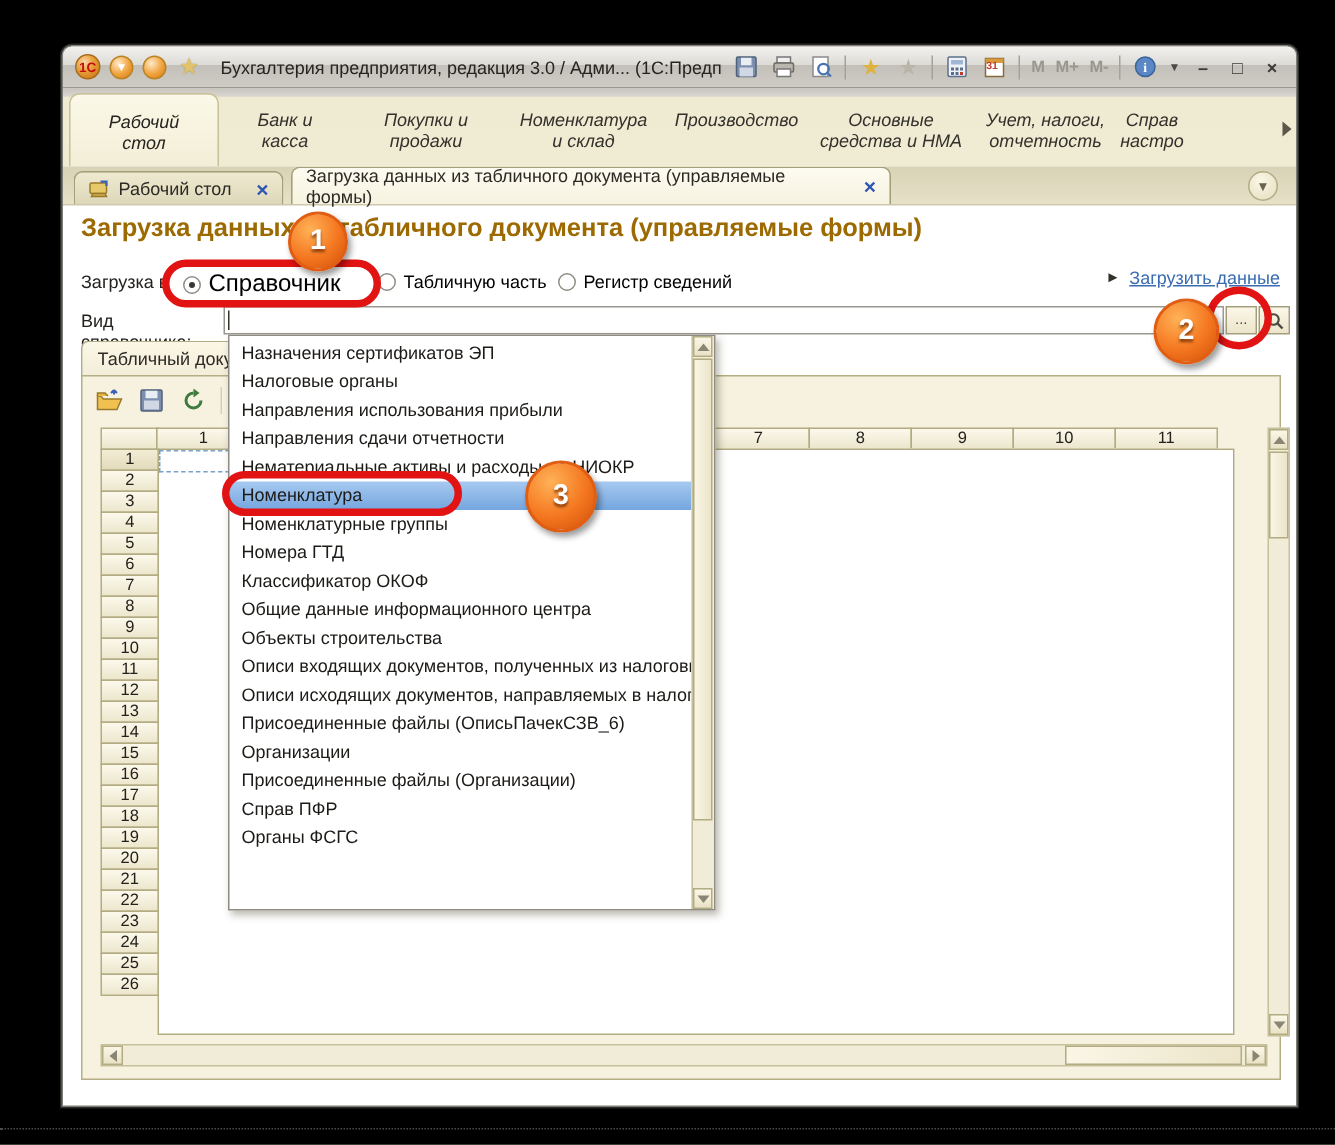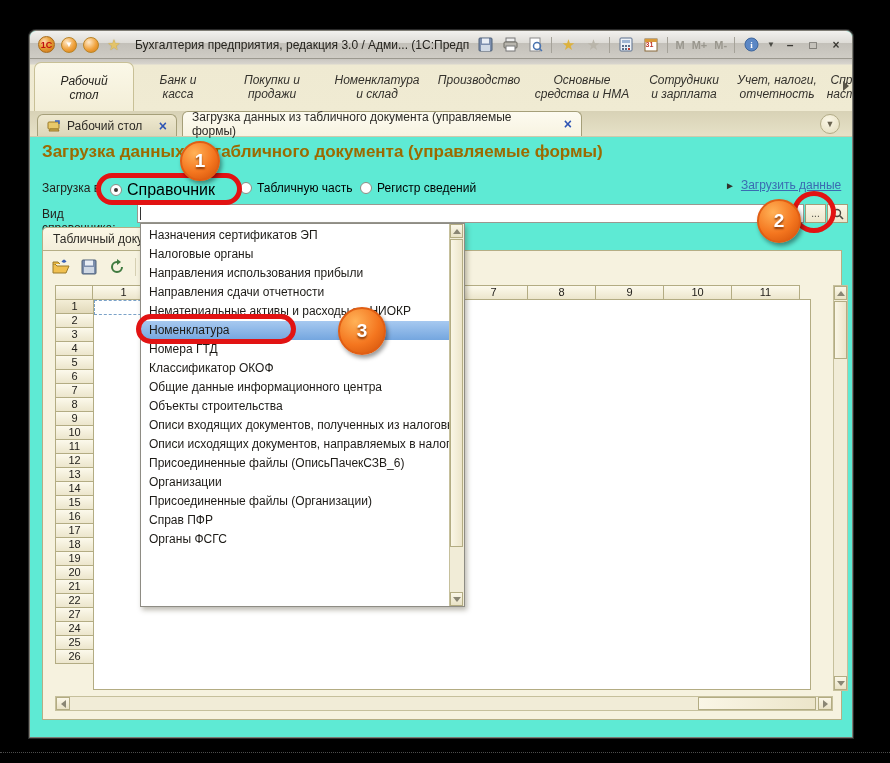--- a/index.html
+++ b/index.html
@@ -1,20 +1,20 @@
 <!DOCTYPE html>
 <html><head>
 <meta charset="utf-8">
 <style>
   * { margin:0; padding:0; box-sizing:border-box; }
   html,body { width:890px; height:763px; background:#000; overflow:hidden;
               font-family:"Liberation Sans", sans-serif; position:relative; }
 
-  .window { position:absolute; left:29px; top:30px; width:824px; height:708px;
-            background:#5eead4; border:1px solid #7e7c74; border-radius:7px 7px 0 0;
+  .window { position:absolute; left:41px; top:30px; width:824px; height:708px;
+            background:#ffffff; border:1px solid #7e7c74; border-radius:7px 7px 0 0;
             box-shadow:0 0 0 1px #2a2a2a, 2px 3px 8px rgba(0,0,0,.6); overflow:hidden;padding-left:38px; }
 
   
   .titlebar { position:absolute; left:0; top:0; width:100%; height:28px;
               background:linear-gradient(180deg,#f2f1ee 0%,#dddbd6 45%,#c3c0b9 46%,#cfccc5 100%);
               border-bottom:1px solid #9b988f; display:flex; align-items:center; padding:0 8px; gap:6px; }
   .tb-ico { width:18px; height:18px; display:flex; align-items:center; justify-content:center; flex:0 0 auto; }
   .logo1c { width:17px; height:17px; border-radius:50%; background:radial-gradient(circle at 35% 30%,#ffd9b0,#e8a23c 40%,#c96f10);
             color:#c20f0f; font-size:9px; font-weight:bold; display:flex; align-items:center; justify-content:center;
             border:1px solid #a86a1a; }
@@ -220,24 +220,20 @@
         <div class="main-tab" style="width: 110px;">
           <div>Номенклатура</div>
           <div>и склад</div>
         </div>
         <div class="main-tab" style="width: 94px;">
           <div>Производство</div>
         </div>
         <div class="main-tab" style="width: 112px;">
           <div>Основные</div>
           <div>средства и НМА</div>
-        </div>
-        <div class="main-tab" style="width: 92px;">
-          <div>Сотрудники</div>
-          <div>и зарплата</div>
         </div>
         <div class="main-tab" style="width: 94px;">
           <div>Учет, налоги,</div>
           <div>отчетность</div>
         </div>
         <div class="main-tab" style="width: 48px;">
           <div>Справ</div>
           <div>настро</div>
         </div>
       </div>
@@ -359,21 +355,21 @@
           <div class="rcell">13</div>
           <div class="rcell">14</div>
           <div class="rcell">15</div>
           <div class="rcell">16</div>
           <div class="rcell">17</div>
           <div class="rcell">18</div>
           <div class="rcell">19</div>
           <div class="rcell">20</div>
           <div class="rcell">21</div>
           <div class="rcell">22</div>
-          <div class="rcell">27</div>
+          <div class="rcell">23</div>
           <div class="rcell">24</div>
           <div class="rcell">25</div>
           <div class="rcell">26</div>
         </div>
     </div>
 
     <div class="sb grid-vscroll">
       <div class="sb-btn" style="left:0;top:0;width:13px;height:14px;">
           <div class="tri-up"></div>
         </div>
@@ -395,20 +391,21 @@
   </div>
 
   <div class="dropdown">
     <div class="dd-list" id="dd-list">
         <div class="dd-item">Назначения сертификатов ЭП</div>
         <div class="dd-item">Налоговые органы</div>
         <div class="dd-item">Направления использования прибыли</div>
         <div class="dd-item">Направления сдачи отчетности</div>
         <div class="dd-item">Нематериальные активы и расходы на НИОКР</div>
         <div class="dd-item selected">Номенклатура</div>
+        <div class="dd-item">Номенклатурные группы</div>
         <div class="dd-item">Номера ГТД</div>
         <div class="dd-item">Классификатор ОКОФ</div>
         <div class="dd-item">Общие данные информационного центра</div>
         <div class="dd-item">Объекты строительства</div>
         <div class="dd-item">Описи входящих документов, полученных из налоговы...</div>
         <div class="dd-item">Описи исходящих документов, направляемых в налого...</div>
         <div class="dd-item">Присоединенные файлы (ОписьПачекСЗВ_6)</div>
         <div class="dd-item">Организации</div>
         <div class="dd-item">Присоединенные файлы (Организации)</div>
         <div class="dd-item">Справ ПФР</div>

